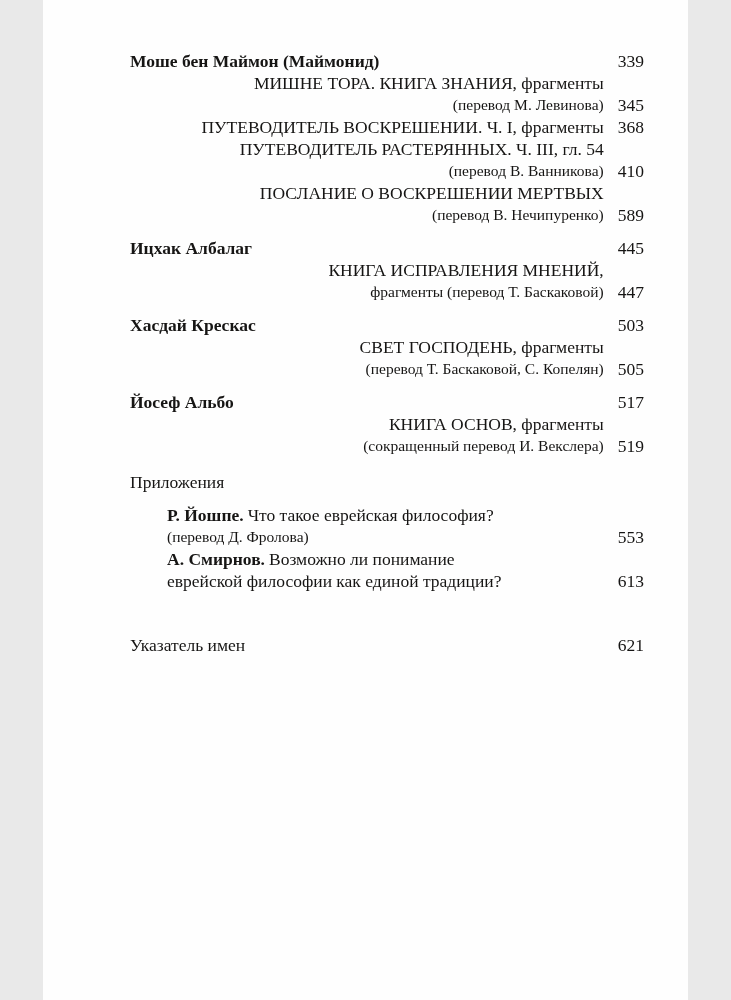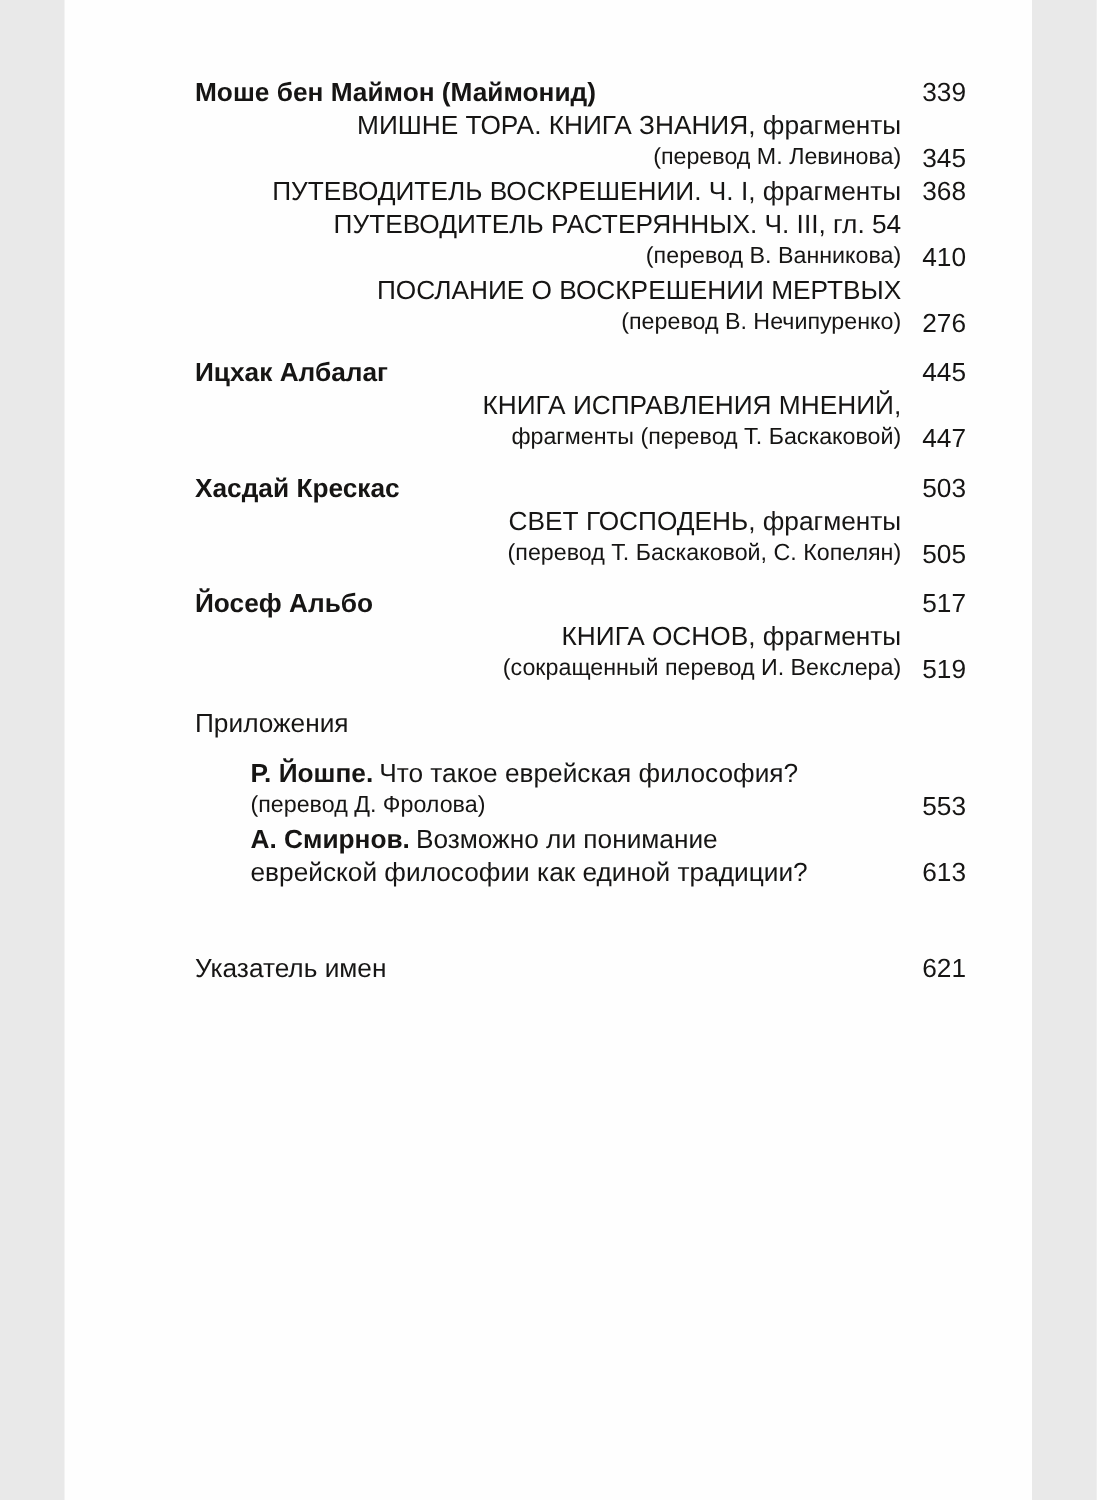--- a/index.html
+++ b/index.html
@@ -2,21 +2,21 @@
 <html><head>
 <meta charset="utf-8">
 <style>
   html, body { margin: 0; padding: 0; background: #e9e9e9; }
   .page {
     position: relative;
     width: 645px;
     height: 1000px;
     margin: 0 auto;
     background: #fefefe;
-    font-family: Liberation Sans, sans-serif;
+    font-family: Liberation Serif, serif;
     color: #161514;
     overflow: hidden;
   }
   .content {
     position: absolute;
     left: 87px;
     top: 50px;
     width: 514px;
   }
   .row {
@@ -109,21 +109,21 @@
           <div class="work-title">ПУТЕВОДИТЕЛЬ РАСТЕРЯННЫХ. Ч. III, гл. 54</div>
           <div class="work-note">(перевод В. Ванникова)</div>
         </div>
         <span class="page-num">410</span>
       </div>
       <div class="row work-row">
         <div class="work-text">
           <div class="work-title">ПОСЛАНИЕ О ВОСКРЕШЕНИИ МЕРТВЫХ</div>
           <div class="work-note">(перевод В. Нечипуренко)</div>
         </div>
-        <span class="page-num">276</span>
+        <span class="page-num">589</span>
       </div>
     </div>
 
     <div class="section">
       <div class="row author-row">
         <span>Ицхак Албалаг</span>
         <span class="page-num">445</span>
       </div>
       <div class="row work-row">
         <div class="work-text">

